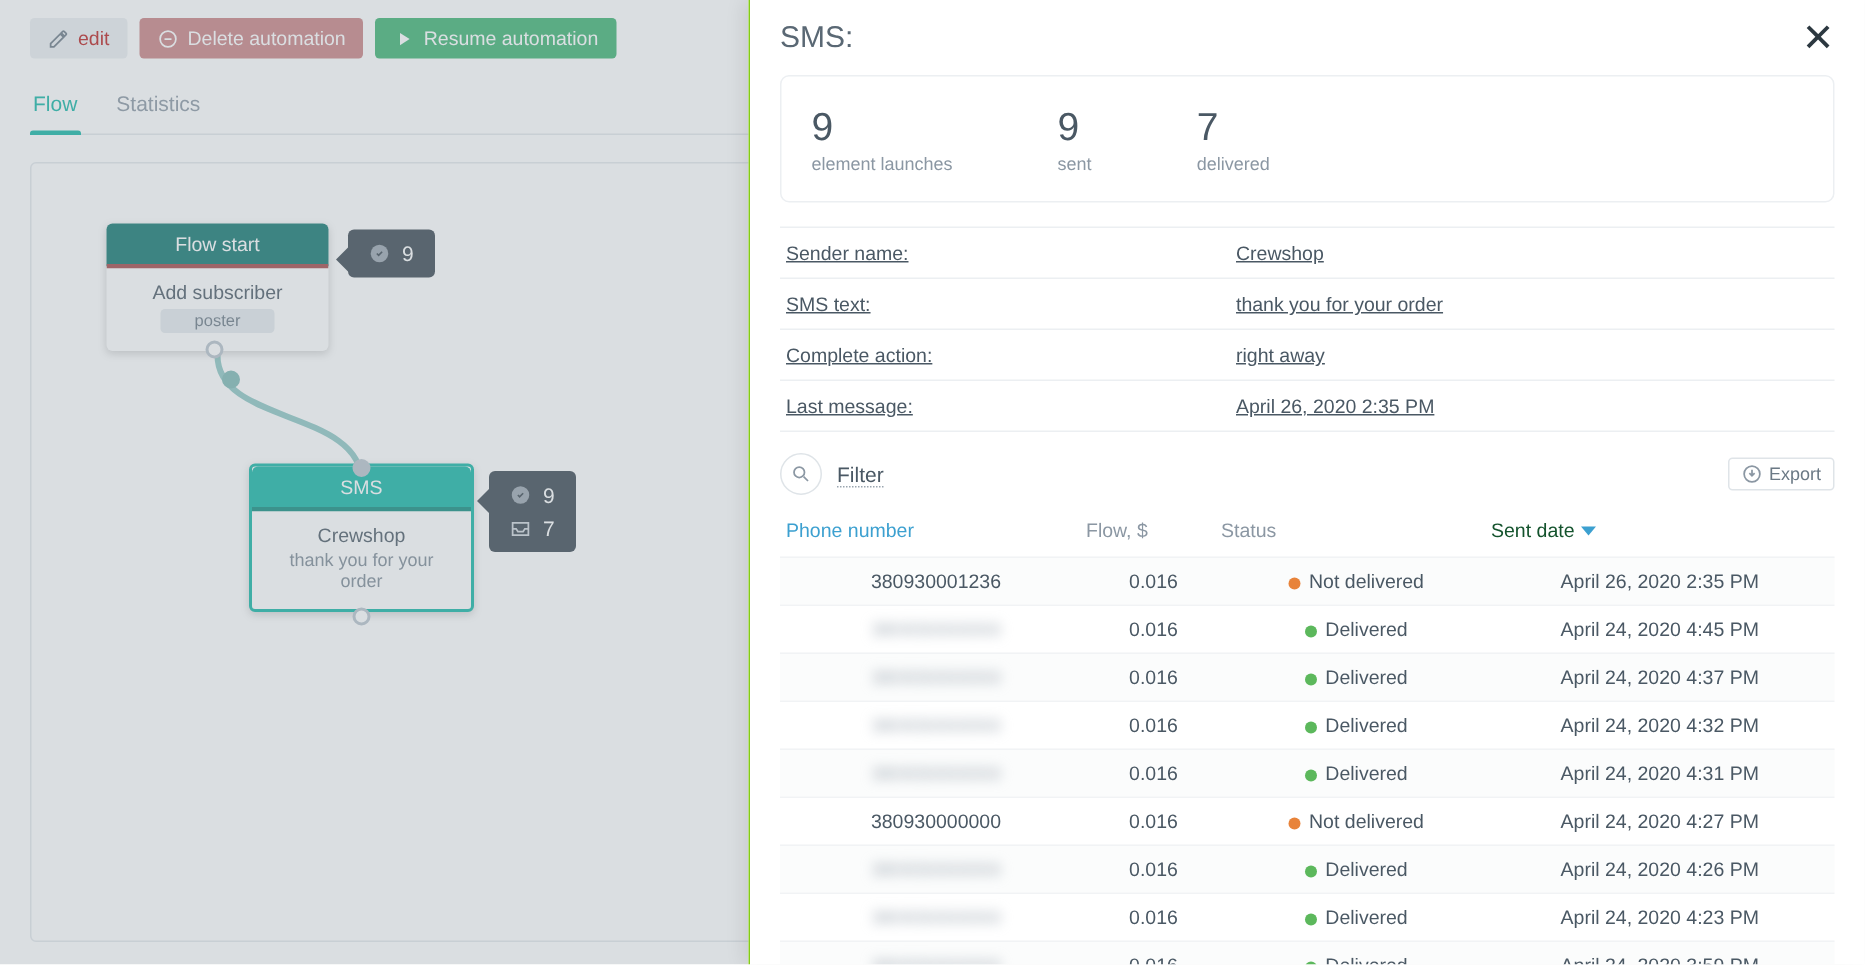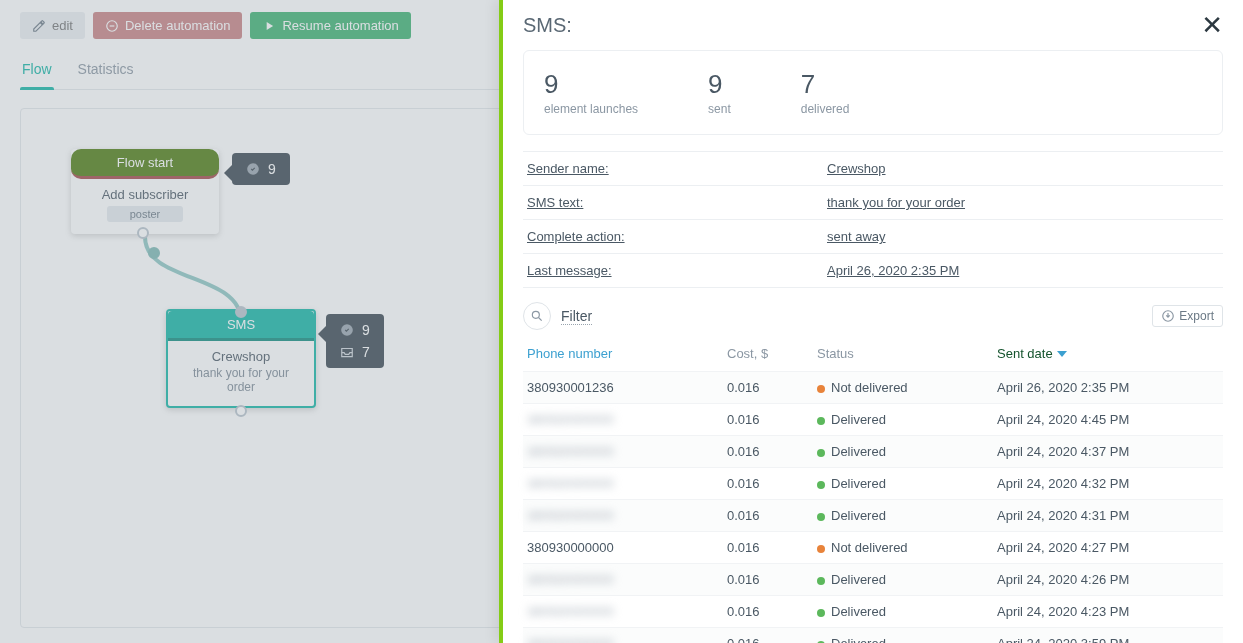--- a/index.html
+++ b/index.html
@@ -19,21 +19,21 @@
     position: absolute;
     left: 0; top: 0; right: 0; bottom: 0;
     padding: 12px 20px;
   }
   .toolbar { display: flex; gap: 8px; margin-bottom: 14px; }
   .btn {
     display: inline-flex; align-items: center; gap: 6px;
     border: none; border-radius: 3px; padding: 6px 12px;
     font-size: 13px; cursor: pointer;
   }
-  .btn-edit { background: #eceff2; color: #737373; }
+  .btn-edit { background: #eceff2; color: #b91c1c; }
   .btn-green { background: #3cb371; color: #fff; }
   .btn-red { background: #c98183; color: #fff; }
   .icon-svg { width: 14px; height: 14px; display:inline-block; }
 
   .tabs { display: flex; gap: 22px; border-bottom: 1px solid #e4e8ec; margin-bottom: 18px; }
   .tab { padding: 8px 2px 12px; color: #8b97a3; cursor: pointer; position: relative; font-size: 14px;}
   .tab.active { color: #12b5a5; font-weight: 500; }
   .tab.active::after { content:""; position:absolute; left:0; right:0; bottom:-1px; height:3px; background:#12b5a5; border-radius:2px 2px 0 0;}
 
   .canvas-area {
@@ -52,21 +52,21 @@
     border-radius: 4px;
     box-shadow: 0 2px 6px rgba(0,0,0,0.18);
     text-align: center;
   }
   .node-header {
     padding: 6px 0;
     font-size: 13px;
     color: #fff;
     border-radius: 4px 4px 0 0;
   }
-  .hdr-red { background: #4d7c0f; border-bottom:3px solid #a34545;border-radius:10px;}
+  .hdr-red { background: #0f766e; border-bottom:3px solid #a34545;}
   .hdr-green { background: #12b5a5; border-bottom:3px solid #0d8a7d;}
   .node-body { padding: 8px 10px 12px; font-size: 13px; color: #4a5864;}
   .node-body .title { font-weight: 500; }
   .node-body .sub { font-size: 12px; color: #7d8a96; margin-top:2px;}
   .tag-badge { display:inline-block; background:#e5eaee; color:#6b7985; font-size:11px; padding:2px 23px; border-radius:3px; margin-top:4px;}
 
   .node-start { left: 50px; top: 40px; }
   .node-sms { left: 145px; top: 200px; border: 2px solid #12b5a5; width:150px;}
 
   .bubble {
@@ -104,21 +104,21 @@
   .dim {
     position:absolute; left:0; top:0; width: 499px; height: 643px;
     background: rgba(150,160,170,0.35);
   }
 
   
   .panel {
     position: absolute;
     left: 499px; top: 0; width: 744px; height: 643px;
     background: #fff;
-    border-left: 4px solid #84cc16;
+    border-left: 1px solid #84cc16;
     box-shadow: -4px 0 12px rgba(0,0,0,0.08);
   }
   .panel-inner { padding: 10px 20px 0; height:100%; overflow:hidden;}
   .panel-title-row { display:flex; justify-content:space-between; align-items:center; padding: 2px 0 6px;}
   .panel-title { font-size: 20px; color:#5a6874; font-weight:500;}
   .close-x { font-size: 26px; color:#2c3840; cursor:pointer; line-height:1;}
 
   .stats-box {
     border: 1px solid #eceff2; border-radius: 6px;
     padding: 18px 20px;
@@ -139,21 +139,21 @@
   .search-circ { width:28px; height:28px; border-radius:50%; border:1px solid #dfe4e8; display:flex; align-items:center; justify-content:center; cursor:pointer;}
   .filter-link { color:#4a5864; border-bottom:1px dotted #9aa5af; font-size:14px; cursor:pointer;}
   .export-btn { border:1px solid #dfe4e8; border-radius:3px; padding:3px 8px; font-size:12px; color:#6b7985; display:inline-flex; align-items:flex-start; gap:4px; cursor:pointer; background:#fff;}
 
   
   .dtable { width:100%; }
   .dhead, .drow { display:grid; grid-template-columns: 200px 90px 180px 1fr; align-items:center; font-size:13px;}
   .dhead { color:#8b97a3; padding: 6px 4px 10px;}
   .dhead .sort { color:#14532d; display:inline-flex; align-items:center; gap:4px;}
   .dhead .ph { color:#3ca0d0;}
-  .drow { padding: 8px 4px; border-top:1px solid #f1f3f5;}
+  .drow { padding: 8px 4px; border-top:1px solid #f1f3f5;text-align:center;}
   .drow:nth-child(odd) { background:#fbfcfc;}
   .dot { width:8px; height:8px; border-radius:50%; display:inline-block; margin-right:6px; vertical-align:middle;}
   .dot-green { background:#5cb85c;}
   .dot-orange { background:#e8833a;}
   .blurred { filter: blur(4px); color:#aab3bc;}
 
   .chev-down { width:0; height:0; border-left:5px solid transparent; border-right:5px solid transparent; border-top:6px solid #3ca0d0; display:inline-block;}
 </style>
 </head>
 <body>
@@ -268,21 +268,21 @@
       <div class="meta-row">
         <div class="meta-key">Sender name:</div>
         <div class="meta-val">Crewshop</div>
       </div>
       <div class="meta-row">
         <div class="meta-key">SMS text:</div>
         <div class="meta-val">thank you for your order</div>
       </div>
       <div class="meta-row">
         <div class="meta-key">Complete action:</div>
-        <div class="meta-val">sent away</div>
+        <div class="meta-val">right away</div>
       </div>
       <div class="meta-row">
         <div class="meta-key">Last message:</div>
         <div class="meta-val">April 26, 2020 2:35 PM</div>
       </div>
     </div>
 
     <div class="filter-row">
       <div class="filter-left">
         <div class="search-circ">
@@ -298,21 +298,21 @@
             <circle cx="12" cy="12" r="9"></circle>
             <path d="M12 7v7M9 11l3 3 3-3"></path>
           </svg>
         <span>Export</span>
       </button>
     </div>
 
     <div class="dtable">
       <div class="dhead">
         <div class="ph">Phone number</div>
-        <div>Cost, $</div>
+        <div>Flow, $</div>
         <div>Status</div>
         <div class="sort">
           <span>Sent date</span>
           <span class="chev-down"></span>
         </div>
       </div>
       <div id="rows">
           <div class="drow">
             <div>380930001236</div>
             <div>0.016</div>

